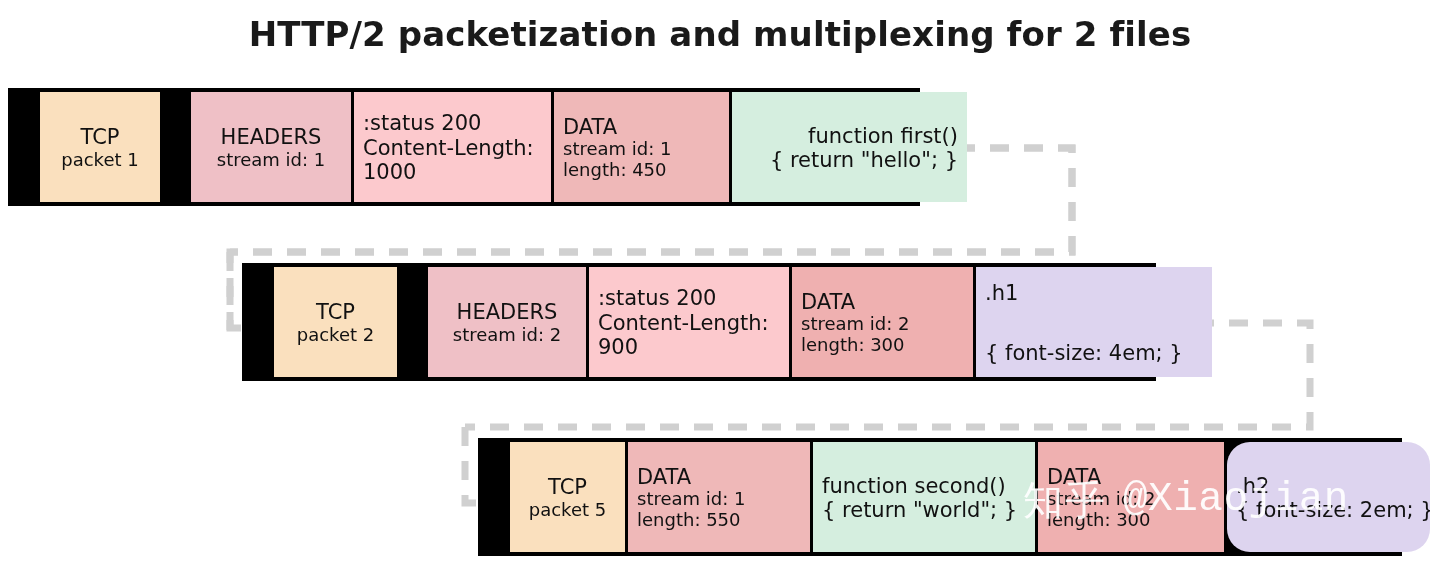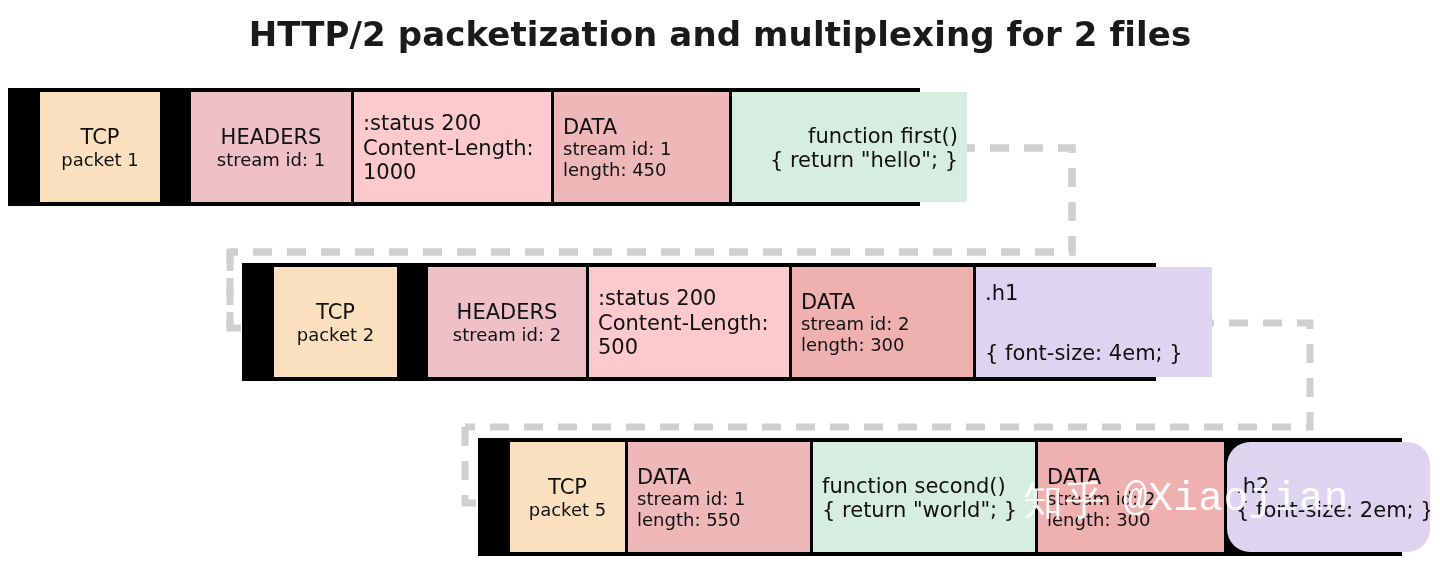--- a/index.html
+++ b/index.html
@@ -159,21 +159,21 @@
       <div class="line">TCP</div>
       <div class="line ital">packet 2</div>
     </div>
     <div class="cell c-hdr center" style="width: 158px; flex: 0 0 158px;">
       <div class="line">HEADERS</div>
       <div class="line ital">stream id: 2</div>
     </div>
     <div class="cell c-meta" style="width: 200px; flex: 0 0 200px;">
       <div class="line">:status 200</div>
       <div class="line">Content-Length:</div>
-      <div class="line">500</div>
+      <div class="line">900</div>
     </div>
     <div class="cell c-data2" style="width: 181px; flex: 0 0 181px;">
       <div class="line">DATA</div>
       <div class="line ital">stream id: 2</div>
       <div class="line ital">length: 300</div>
     </div>
     <div class="cell c-css" style="width: 236px; flex: 0 0 236px; gap: 35px;">
       <div class="line">.h1</div>
       <div class="line">{ font-size: 4em; }</div>
     </div>

